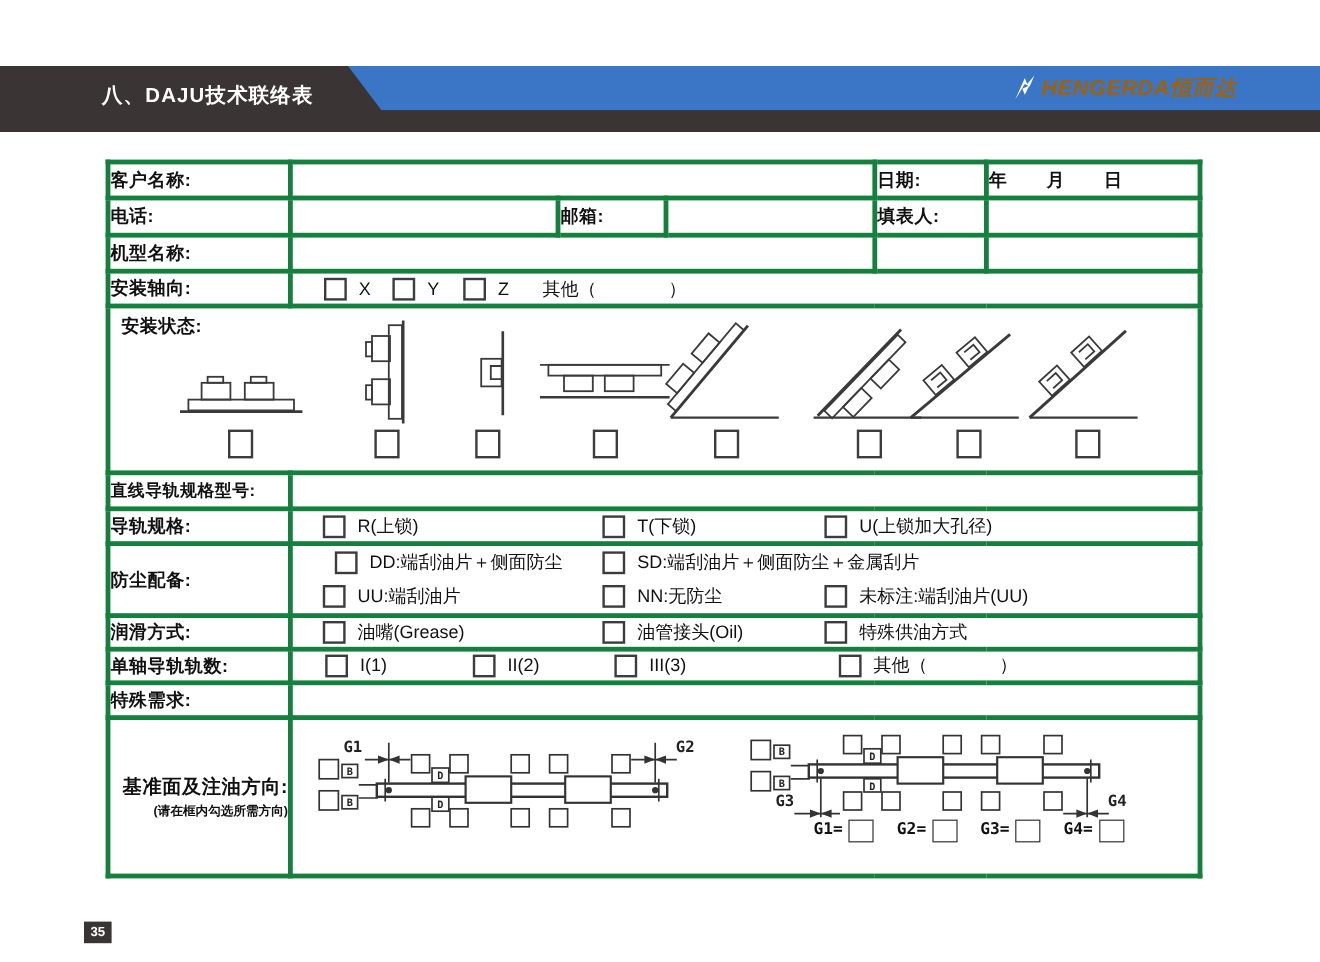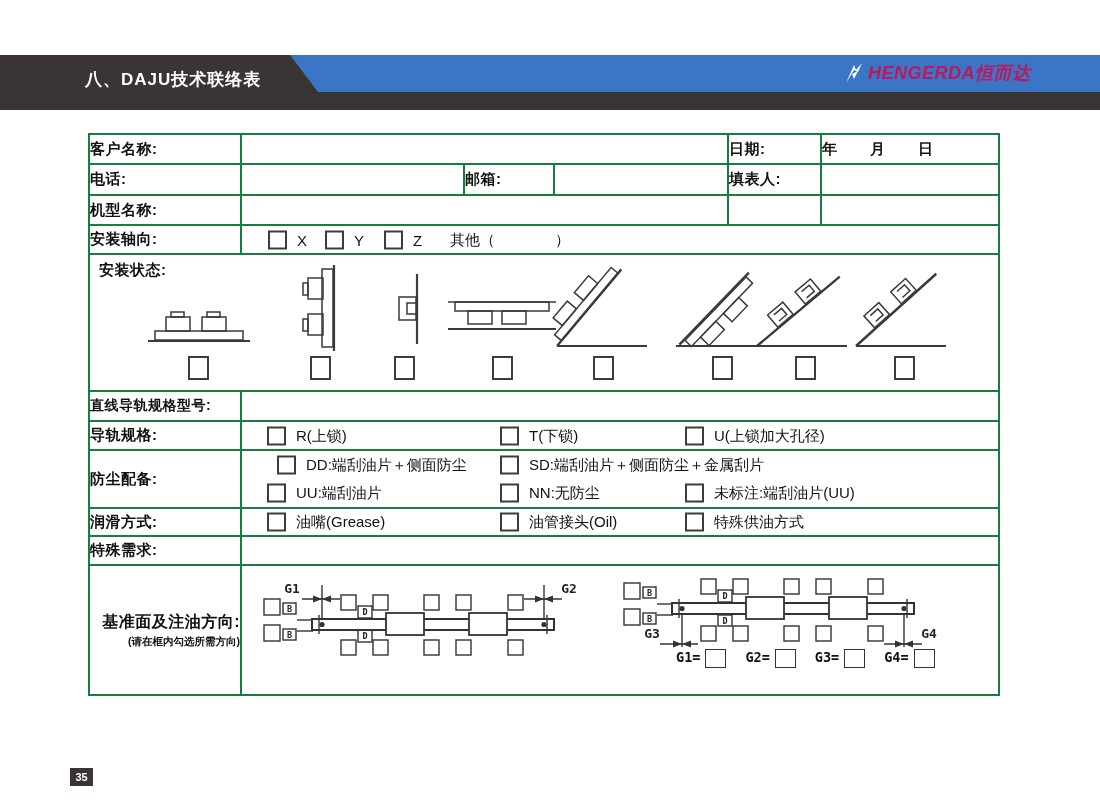--- a/index.html
+++ b/index.html
@@ -4,26 +4,26 @@
 <style>
   html,body{margin:0;padding:0;background:#fff;}
   .page{position:relative;width:1100px;height:802px;background:#fff;overflow:hidden;
         font-family:"Liberation Sans","DejaVu Sans",sans-serif;color:#111;}
 
   
   .header-bar{position:absolute;left:0;top:55px;width:1100px;height:55px;background:var(--dark,#3a3534);}
   .header-blue{position:absolute;left:290px;top:55px;width:810px;height:37px;background:var(--accent,#3b75c5);
                clip-path:polygon(0 0,100% 0,100% 100%,28px 100%);}
   .header-title{position:absolute;left:85px;top:68px;color:#fff;font-size:17px;font-weight:700;letter-spacing:1px;}
-  .brand{position:absolute;left:843px;top:61px;display:flex;align-items:center;gap:3px;color:#be185d;}
+  .brand{position:absolute;left:843px;top:61px;display:flex;align-items:center;gap:3px;color:#a16207;}
   .brand-text{font-size:18px;font-weight:800;font-style:italic;letter-spacing:.5px;white-space:nowrap;}
 
   
   table.form{position:absolute;left:88px;top:133px;width:910px;border-collapse:collapse;table-layout:fixed;}
-  table.form td{border:2px solid #15803d;padding:0;vertical-align:middle;font-size:15px;overflow:hidden;}
+  table.form td{border:4px solid #15803d;padding:0;vertical-align:middle;font-size:15px;overflow:hidden;}
   td.lbl{font-weight:700;padding-left:9px;letter-spacing:.5px;}
   td.lbl2{font-weight:700;padding-left:13px;letter-spacing:.5px;}
   td.dateval{font-weight:700;padding-right:14px;letter-spacing:1px;}
   td.optcell{position:relative;}
 
   .opt{position:absolute;top:50%;transform:translateY(-50%);display:flex;align-items:center;gap:10px;
        font-weight:500;white-space:nowrap;}
   .cb{display:inline-block;width:15px;height:15px;border:2px solid #3c3c3c;background:#fff;flex:0 0 auto;}
   .optrow{position:relative;height:28px;}
 
@@ -303,20 +303,41 @@
               <span class="cb"></span>
               <span>油管接头(Oil)</span>
             </span>
           <span class="opt" style="left:443px">
               <span class="cb"></span>
               <span>特殊供油方式</span>
             </span>
         </td>
       </tr>
 
+      <tr style="height:28px">
+        <td class="lbl">单轴导轨轨数:</td>
+        <td colspan="5" class="optcell">
+          <span class="opt" style="left:27px">
+              <span class="cb"></span>
+              <span>I(1)</span>
+            </span>
+          <span class="opt" style="left:150px">
+              <span class="cb"></span>
+              <span>II(2)</span>
+            </span>
+          <span class="opt" style="left:268px">
+              <span class="cb"></span>
+              <span>III(3)</span>
+            </span>
+          <span class="opt" style="left:455px">
+              <span class="cb"></span>
+              <span>其他（　　　　）</span>
+            </span>
+        </td>
+      </tr>
 
       <tr style="height:29px">
         <td class="lbl">特殊需求:</td>
         <td colspan="5"></td>
       </tr>
 
       <tr style="height:128px">
         <td>
           <div class="datum-lblwrap">
             <div class="datum-l1">基准面及注油方向:</div>

